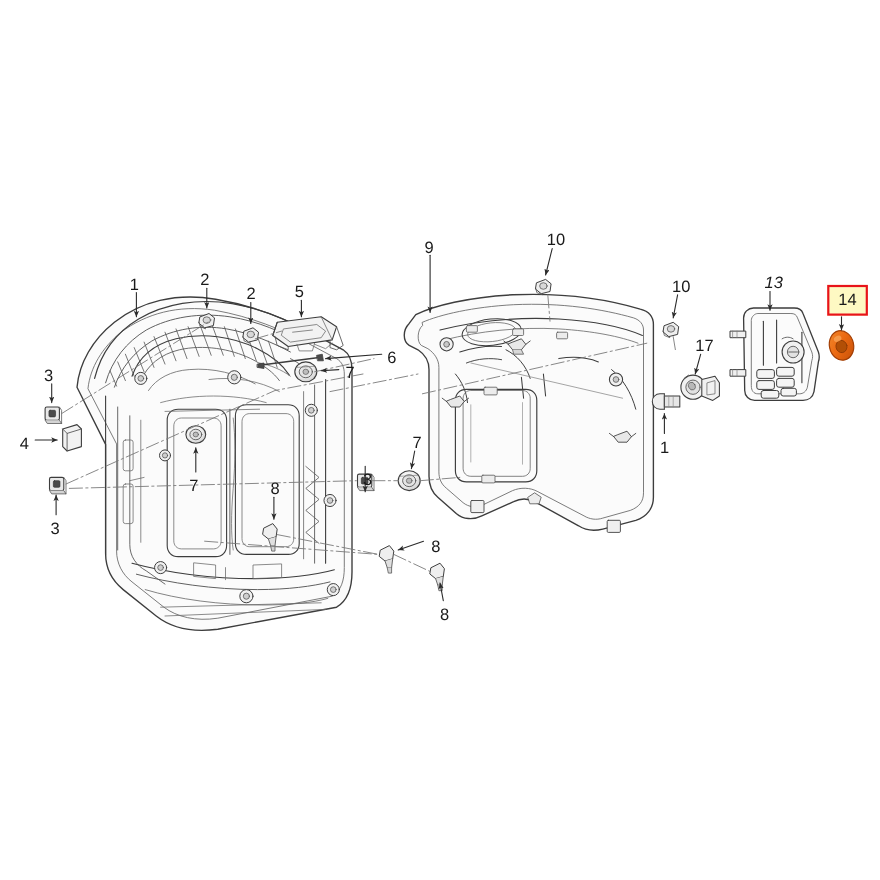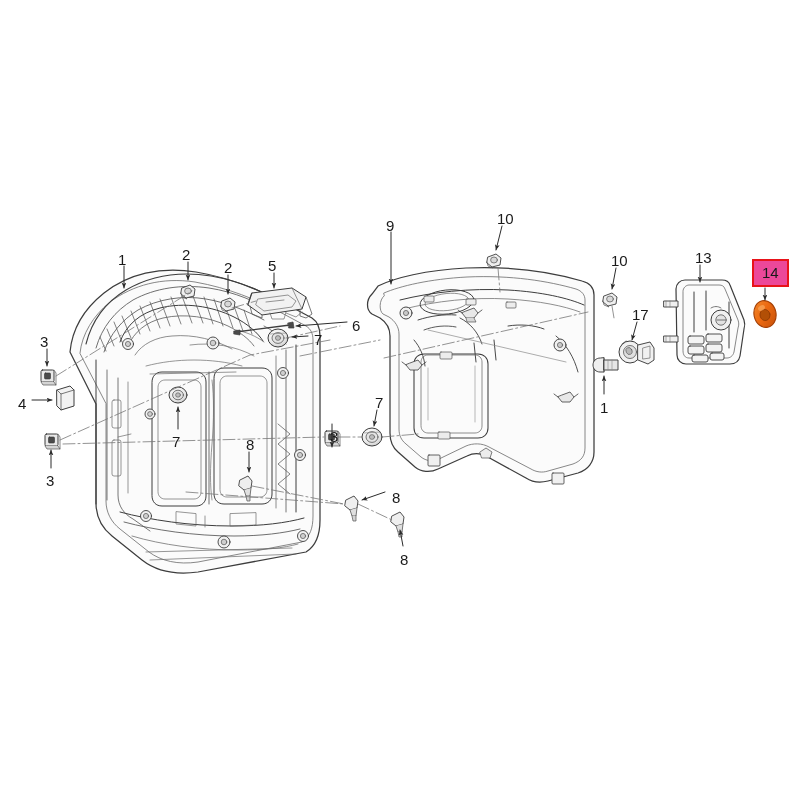--- a/index.html
+++ b/index.html
@@ -28,21 +28,21 @@
     position: absolute;
     font-family: "Liberation Sans", sans-serif;
     font-size: 15px;
     color: #1a1a1a;
     line-height: 1;
     white-space: nowrap;
     user-select: none;
   }
   .callout.boxed {
     border: 2.5px solid #e8131a;
-    background: #ec4899;
+    background: #fef9c3;
     padding: 4px 8px 5px 8px;
     font-size: 15px;
   }
 </style>
 </head>
 <body>
 
 <div id="canvas">
 
   <svg id="diagram" viewBox="0 0 800 800" xmlns="http://www.w3.org/2000/svg">
@@ -486,17 +486,17 @@
       <div class="callout" style="left: 330px; top: 429px;">3</div>
       <div class="callout" style="left: 375px; top: 395px;">7</div>
       <div class="callout" style="left: 246px; top: 437px;">8</div>
       <div class="callout" style="left: 392px; top: 490px;">8</div>
       <div class="callout" style="left: 400px; top: 552px;">8</div>
       <div class="callout" style="left: 386px; top: 218px;">9</div>
       <div class="callout" style="left: 497px; top: 211px;">10</div>
       <div class="callout" style="left: 611px; top: 253px;">10</div>
       <div class="callout" style="left: 632px; top: 307px;">17</div>
       <div class="callout" style="left: 600px; top: 400px;">1</div>
-      <div class="callout" style="left: 695px; top: 250px;">13</div>
+      <div class="callout" style="left: 695px; top: 250px; font-style: italic;">13</div>
       <div class="callout boxed" style="left: 752px; top: 259px;">14</div>
     </div>
 
 </div>
 
 </body></html>

